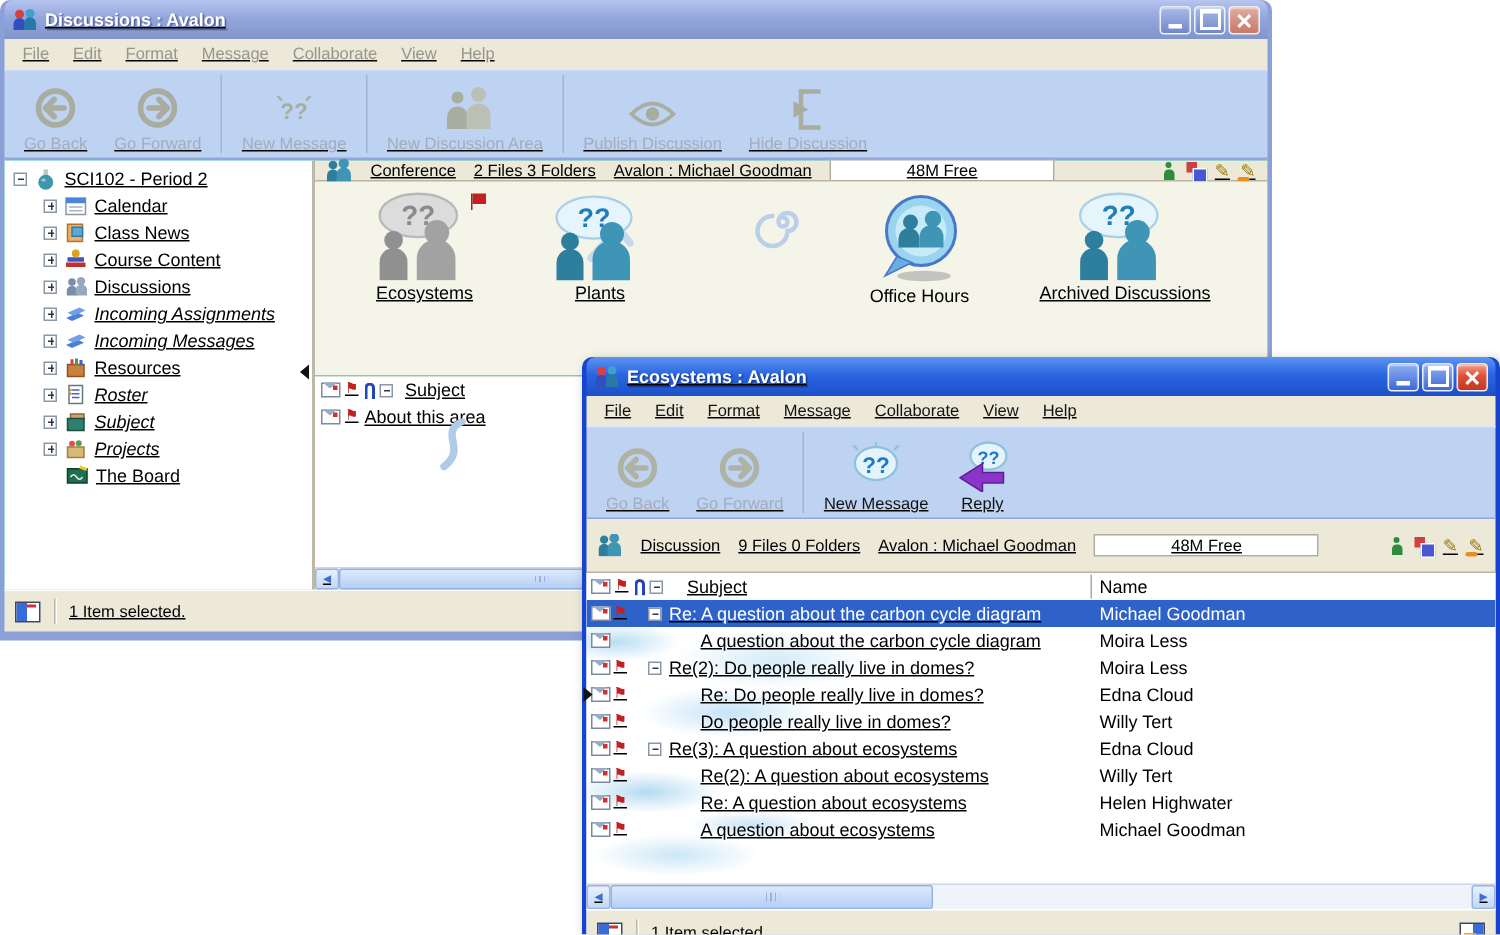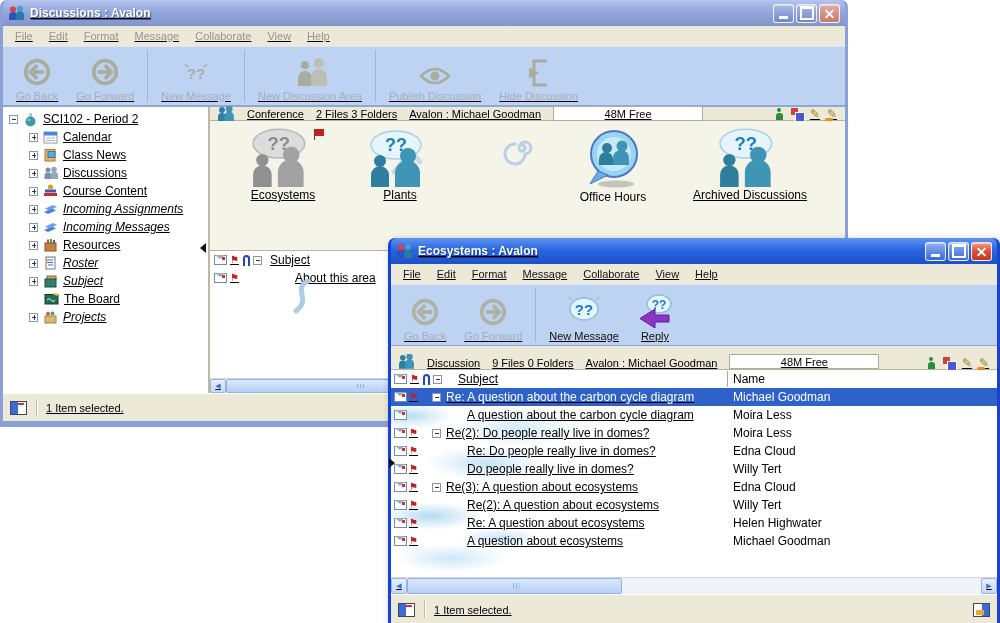--- a/index.html
+++ b/index.html
@@ -44,21 +44,21 @@
   .tbtn { display:flex; flex-direction:column; align-items:center; justify-content:flex-end;
           padding:4px 9px 3px; font-size:11px; }
   .tbtn .tlabel { margin-top:2px; white-space:nowrap; }
   .dis .tlabel { color:#A3ACBE; }
   .en  .tlabel { color:#111; }
   .tsep { width:1px; background:#9FB2D8; margin:3px 4px; }
 
   .infobar { background:#ECE9D8; display:flex; align-items:center; gap:12px;
              padding:0 8px; font-size:11px; border-bottom:1px solid #B8B4A0; }
   #win1 .infobar { height:14px; }
-  #win2 .infobar { height:24px;align-items:flex-end; }
+  #win2 .infobar { height:36px; }
   .free-box { background:#fff; border:1px solid #B0AC98; width:150px; height:15px;
               line-height:14px; text-align:center; }
   .right-icons { margin-left:auto; display:flex; align-items:center; gap:7px; }
 
   .statusbar { background:#ECE9D8; display:flex; align-items:center; gap:9px;
                padding:0 7px; font-size:11px; border-top:1px solid #fff; }
   #win1 .statusbar { height:28px; }
   #win2 .statusbar { height:30px; }
   .vline { width:1px; height:17px; background:#BDB9A6; box-shadow:1px 0 0 #fff; }
 
@@ -117,21 +117,21 @@
   .tree-row .it { font-style:italic; }
   .ticon { flex:none; }
   .main-pane { flex:1; display:flex; flex-direction:column; position:relative; }
   .icon-pane { height:130px; background:#F5F4E9; position:relative; border-bottom:1px solid #B8B4A0; }
   .dicon { position:absolute; text-align:center; }
   .dicon .dlabel { margin-top:1px; }
   .dicon .u { text-decoration:underline; }
   .subject-pane { flex:1; background:#fff; position:relative; }
   .sp-header,.sp-row { height:18px; display:flex; align-items:center; gap:3px; padding-left:4px; }
   .sp-header .htext { margin-left:5px; }
-  .sp-row .rtext { margin-left:52px; }
+  .sp-row .rtext { }
   .split-arrow-l { position:absolute; left:200px; top:243px; width:0; height:0;
        border-top:5px solid transparent; border-bottom:5px solid transparent; border-right:6px solid #111; }
   .split-arrow-r { position:absolute; left:1px; top:220px; width:0; height:0;
        border-top:5px solid transparent; border-bottom:5px solid transparent; border-left:6px solid #111; z-index:5; }
 
   
   .colheader { height:18px; background:#fff; display:flex; align-items:center; gap:3px;
                padding-left:3px; position:relative; font-size:12px; }
   .colheader .htext { margin-left:13px; }
   .col-divider { position:absolute; left:336px; top:1px; height:16px; width:1px; background:#A8A8A8; }
@@ -267,39 +267,39 @@
         <span class="pm plus"></span>
         <svg class="ticon" width="15" height="14" viewBox="0 0 15 14">
             <rect x="2" y="1.5" width="10" height="11.5" fill="#F0B060" stroke="#A87830"></rect>
             <rect x="5" y="3.5" width="7" height="6" fill="#58A8D8" stroke="#3878A8"></rect>
           </svg>
         <span>Class News</span>
       </div>
       <div class="tree-row child">
         <span class="pm plus"></span>
         <svg class="ticon" width="15" height="14" viewBox="0 0 15 14">
+            <rect x="1" y="9" width="13" height="3" fill="#C03030"></rect>
+            <rect x="2" y="5.5" width="11" height="3" fill="#3858C0"></rect>
+            <circle cx="7.5" cy="3" r="2.6" fill="#E0A020"></circle>
+          </svg>
+        <span>Course Content</span>
+      </div>
+      <div class="tree-row child">
+        <span class="pm plus"></span>
+        <svg class="ticon" width="15" height="14" viewBox="0 0 15 14">
             <circle cx="5" cy="4" r="2.5" fill="#7A8EA8"></circle>
             <path d="M1.5 13 v-3 a3.5 3.5 0 0 1 7 0 v3 z" fill="#7A8EA8"></path>
             <circle cx="11" cy="3.5" r="2.8" fill="#95A8BE"></circle>
             <path d="M7.5 13 v-3.5 a3.8 3.8 0 0 1 7.6 0 v3.5 z" fill="#95A8BE"></path>
           </svg>
         <span>Discussions</span>
       </div>
       <div class="tree-row child">
         <span class="pm plus"></span>
         <svg class="ticon" width="15" height="14" viewBox="0 0 15 14">
-            <rect x="1" y="9" width="13" height="3" fill="#C03030"></rect>
-            <rect x="2" y="5.5" width="11" height="3" fill="#3858C0"></rect>
-            <circle cx="7.5" cy="3" r="2.6" fill="#E0A020"></circle>
-          </svg>
-        <span>Course Content</span>
-      </div>
-      <div class="tree-row child">
-        <span class="pm plus"></span>
-        <svg class="ticon" width="15" height="14" viewBox="0 0 15 14">
             <polygon points="1,10 9,6.5 13,8.5 5,12" fill="#4A7FD8"></polygon>
             <polygon points="2,6.5 10,3 14,5 6,8.5" fill="#6F9FE8"></polygon>
           </svg>
         <span class="it">Incoming Assignments</span>
       </div>
       <div class="tree-row child">
         <span class="pm plus"></span>
         <svg class="ticon" width="15" height="14" viewBox="0 0 15 14">
             <polygon points="1,10 9,6.5 13,8.5 5,12" fill="#4A7FD8"></polygon>
             <polygon points="2,6.5 10,3 14,5 6,8.5" fill="#6F9FE8"></polygon>
@@ -327,36 +327,36 @@
         <span class="it">Roster</span>
       </div>
       <div class="tree-row child">
         <span class="pm plus"></span>
         <svg class="ticon" width="15" height="14" viewBox="0 0 15 14">
             <rect x="4" y="2" width="9" height="4" fill="#C8A868" stroke="#8A6830"></rect>
             <rect x="2" y="5" width="11" height="8" fill="#2E7F6E" stroke="#1A4E42"></rect>
           </svg>
         <span class="it">Subject</span>
       </div>
+      <div class="tree-row child">
+        <span class="pm plus"></span>
+        <svg class="ticon" width="15" height="14" viewBox="0 0 15 14">
+            <rect x="2" y="6" width="11" height="7" fill="#D8B878" stroke="#A08040"></rect>
+            <circle cx="5" cy="3.8" r="2" fill="#E05050"></circle>
+            <circle cx="9.5" cy="3.5" r="2" fill="#50A050"></circle>
+          </svg>
+        <span class="it">Projects</span>
+      </div>
       <div class="tree-row leaf">
         <svg class="ticon" width="15" height="14" viewBox="0 0 15 14">
             <rect x="1" y="2.5" width="13" height="9.5" fill="#1E6E50" stroke="#0E3E2C"></rect>
             <path d="M3 8 q2 -3 4 0 t4 0" stroke="#E8F0E8" fill="none"></path>
             <rect x="9" y="1" width="5" height="2" fill="#E8C838" transform="rotate(20 11 2)"></rect>
           </svg>
         <span>The Board</span>
-      </div>
-      <div class="tree-row child">
-        <span class="pm plus"></span>
-        <svg class="ticon" width="15" height="14" viewBox="0 0 15 14">
-            <rect x="2" y="6" width="11" height="7" fill="#D8B878" stroke="#A08040"></rect>
-            <circle cx="5" cy="3.8" r="2" fill="#E05050"></circle>
-            <circle cx="9.5" cy="3.5" r="2" fill="#50A050"></circle>
-          </svg>
-        <span class="it">Projects</span>
       </div>
     </div>
 
     <div class="main-pane">
       <div class="infobar">
         <svg class="ppl teal" width="17" height="16" viewBox="0 0 64 58">
             <circle class="p1" cx="15" cy="14" r="11"></circle>
             <path class="p1" d="M0 58 v-18 a15 15 0 0 1 30 0 v18 z"></path>
             <circle class="p2" cx="42" cy="10" r="13"></circle>
             <path class="p2" d="M24 58 v-20 a18 18 0 0 1 36 0 v20 z"></path>

